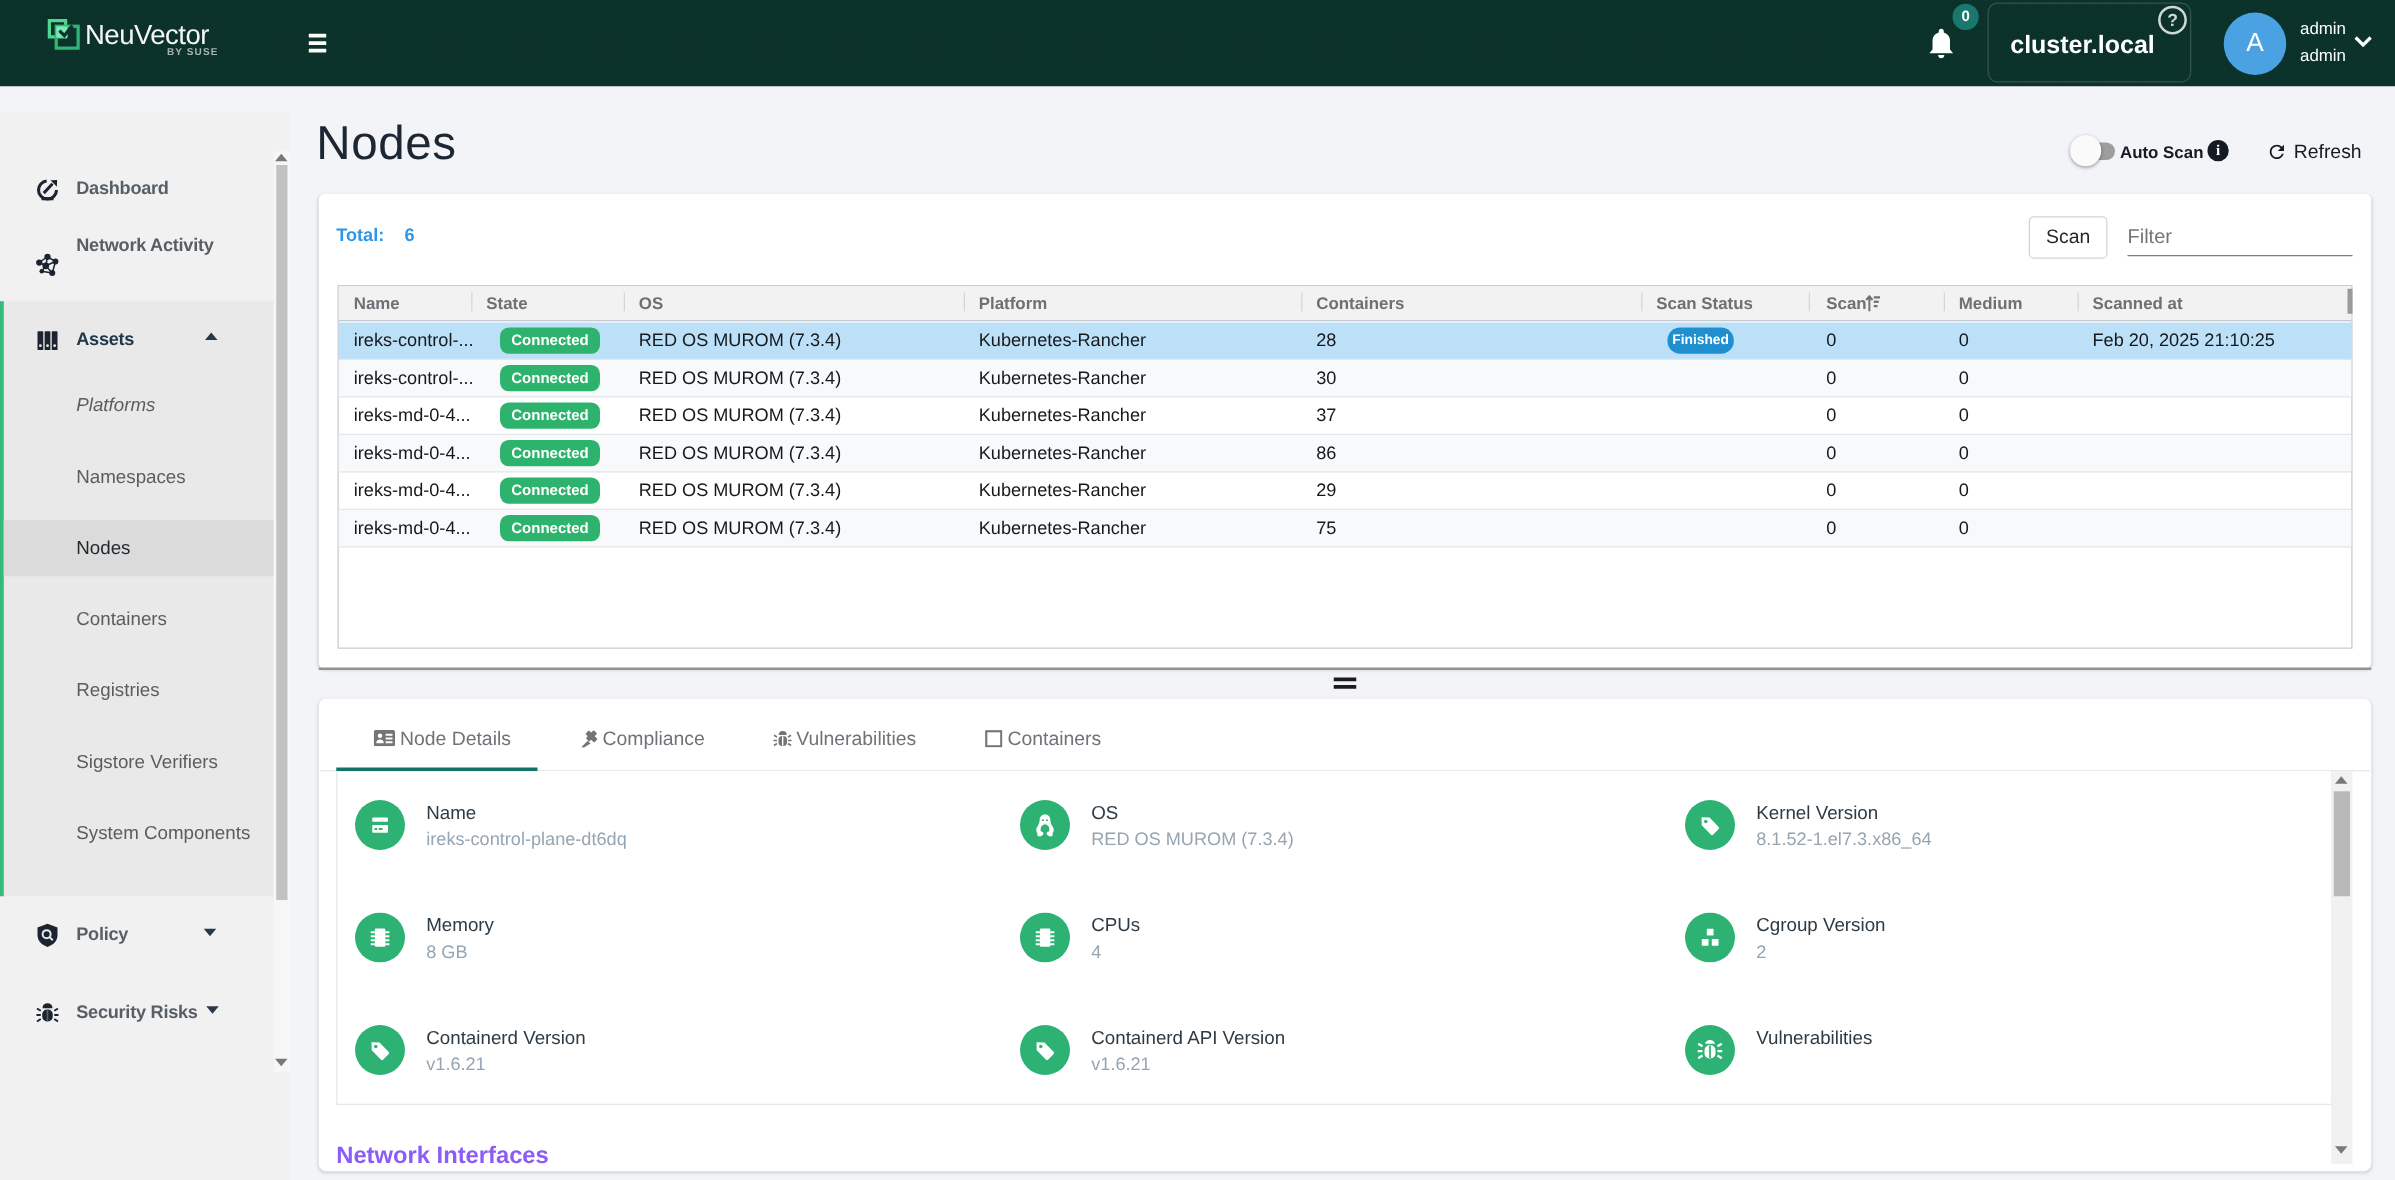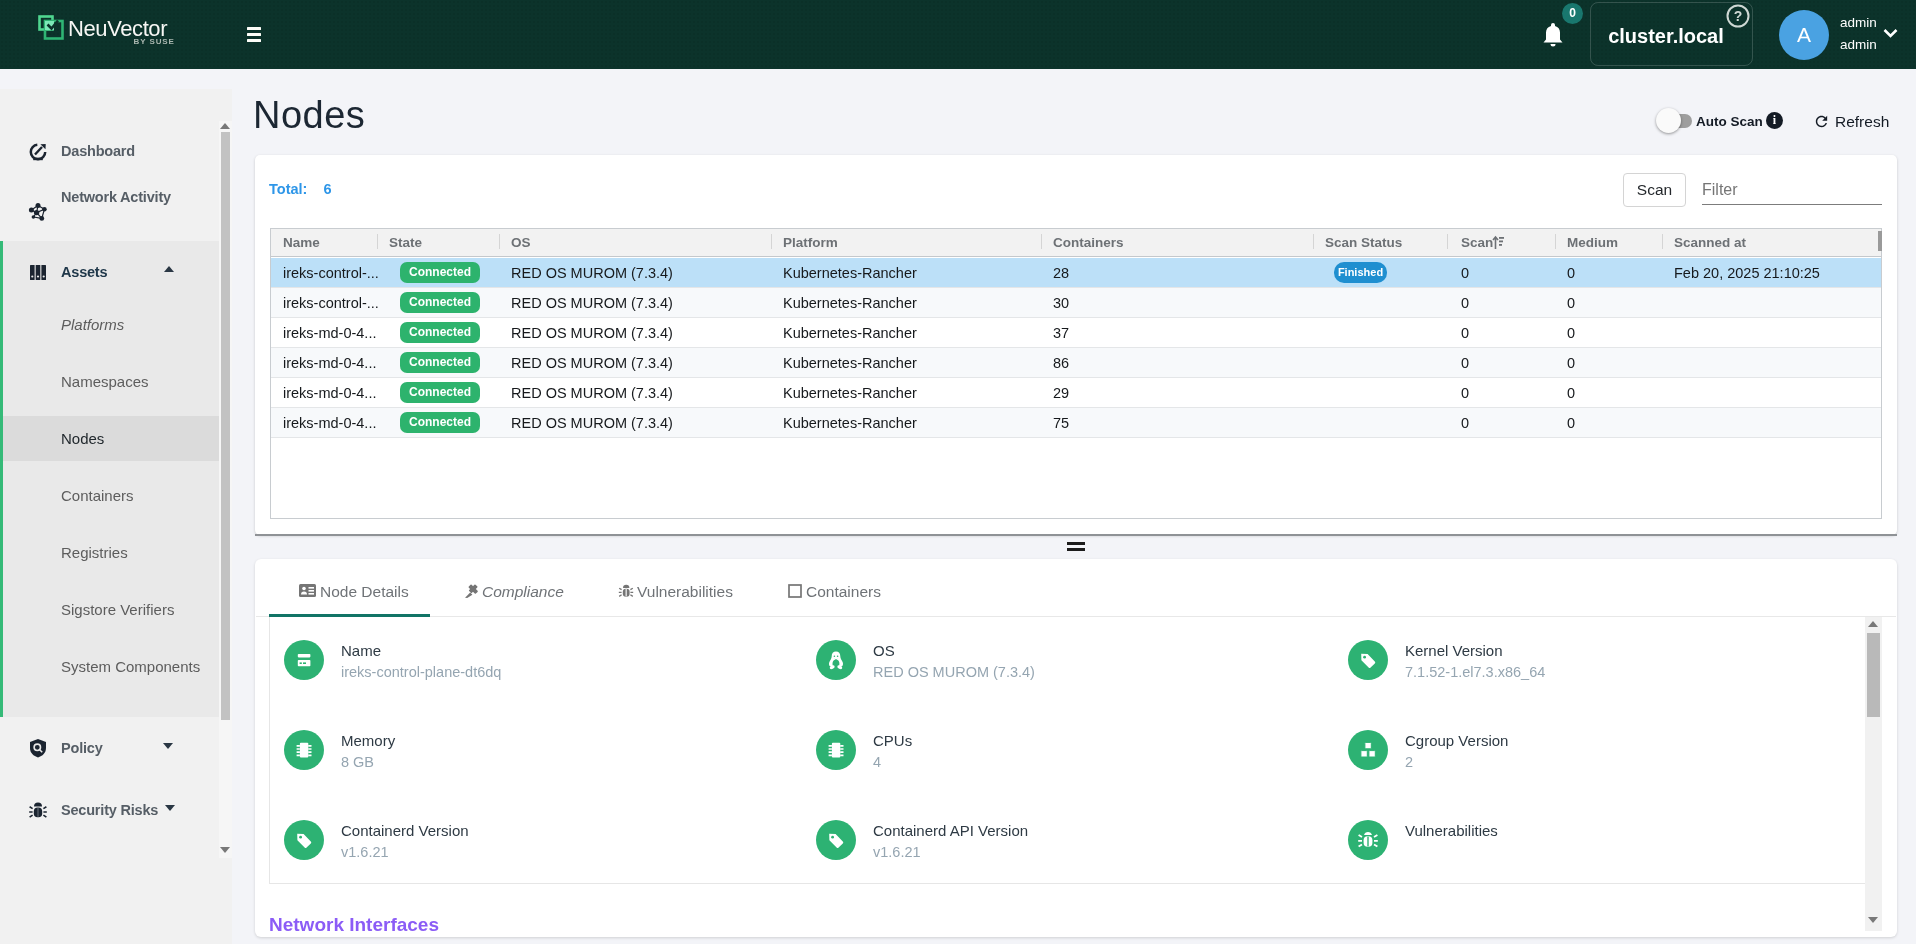--- a/index.html
+++ b/index.html
@@ -296,21 +296,21 @@
   <rect x="9.5" y="9" width="5.5" height="1.6" fill="#fff"></rect>
 </svg>
 <div class="tab" style="left:320px;">Node Details</div>
 <svg class="abs" style="left:464px;top:583px;" width="16" height="16" viewBox="0 0 16 16">
   <g fill="#757575">
     <rect x="7.2" y="1.2" width="4" height="9" rx="0.8" transform="rotate(45 9.2 5.7)"></rect>
     <rect x="4.2" y="4.2" width="10" height="4" rx="0.8" transform="rotate(45 9.2 6.2)"></rect>
     <path d="M1 14.8 L6.2 9.6 L8.4 11.8 L3.2 15 z"></path>
   </g>
 </svg>
-<div class="tab" style="left:482px;font-style:italic;">Compliance</div>
+<div class="tab" style="left:482px;">Compliance</div>
 <svg class="abs" style="left:618px;top:583px;" width="16" height="16" viewBox="0 0 16 16">
   <path d="M5 5 a3.2 3.2 0 0 1 6.4 0 z" fill="#757575"></path>
   <rect x="4.8" y="5.8" width="6.8" height="8" rx="3" fill="#757575"></rect>
   <rect x="7.6" y="6" width="1.1" height="7.4" fill="#fff"></rect>
   <path d="M3.6 6.6 L1.2 5.2 M3.6 9.4 H0.8 M3.6 11.8 L1.2 13.4 M12.4 6.6 L14.8 5.2 M12.4 9.4 H15.2 M12.4 11.8 L14.8 13.4" stroke="#757575" stroke-width="1.3"></path>
 </svg>
 <div class="tab" style="left:637px;">Vulnerabilities</div>
 <svg class="abs" style="left:788px;top:584px;" width="14" height="14" viewBox="0 0 14 14">
   <rect x="1" y="1" width="12" height="12" fill="none" stroke="#757575" stroke-width="1.7"></rect>
 </svg>
@@ -340,21 +340,21 @@
       <ellipse cx="23.8" cy="27.2" rx="2.6" ry="1.7" fill="#fff" transform="rotate(25 23.8 27.2)"></ellipse>
     </svg>
 <div class="gi-label" style="left:873px;top:642px;">OS</div>
 <div class="gi-value" style="left:873px;top:664px;">RED OS MUROM (7.3.4)</div>
 <svg class="abs" style="left:1348px;top:640px;" width="40" height="40" viewBox="0 0 40 40">
       <circle cx="20" cy="20" r="20" fill="#2db273"></circle>
       <path d="M13.2 13.8 l6.4 0.2 l7.2 7.4 a1.4 1.4 0 0 1 0 2 l-4.2 4.2 a1.4 1.4 0 0 1 -2 0 l-7.2 -7.4 z" fill="#fff"></path>
       <circle cx="16.6" cy="17.2" r="1.4" fill="#2db273"></circle>
     </svg>
 <div class="gi-label" style="left:1405px;top:642px;">Kernel Version</div>
-<div class="gi-value" style="left:1405px;top:664px;">7.1.52-1.el7.3.x86_64</div>
+<div class="gi-value" style="left:1405px;top:664px;">8.1.52-1.el7.3.x86_64</div>
 <svg class="abs" style="left:284px;top:730px;" width="40" height="40" viewBox="0 0 40 40">
       <circle cx="20" cy="20" r="20" fill="#2db273"></circle>
       <rect x="15.9" y="12.8" width="8.4" height="14.6" rx="1" fill="#fff"></rect>
       <path d="M12.6 15.8 h3.3 M12.6 19 h3.3 M12.6 22.2 h3.3 M12.6 25.4 h3.3 M24.2 15.8 h3.3 M24.2 19 h3.3 M24.2 22.2 h3.3 M24.2 25.4 h3.3" stroke="#fff" stroke-width="1.7"></path>
     </svg>
 <div class="gi-label" style="left:341px;top:732px;">Memory</div>
 <div class="gi-value" style="left:341px;top:754px;">8 GB</div>
 <svg class="abs" style="left:816px;top:730px;" width="40" height="40" viewBox="0 0 40 40">
       <circle cx="20" cy="20" r="20" fill="#2db273"></circle>
       <rect x="15.9" y="12.8" width="8.4" height="14.6" rx="1" fill="#fff"></rect>

